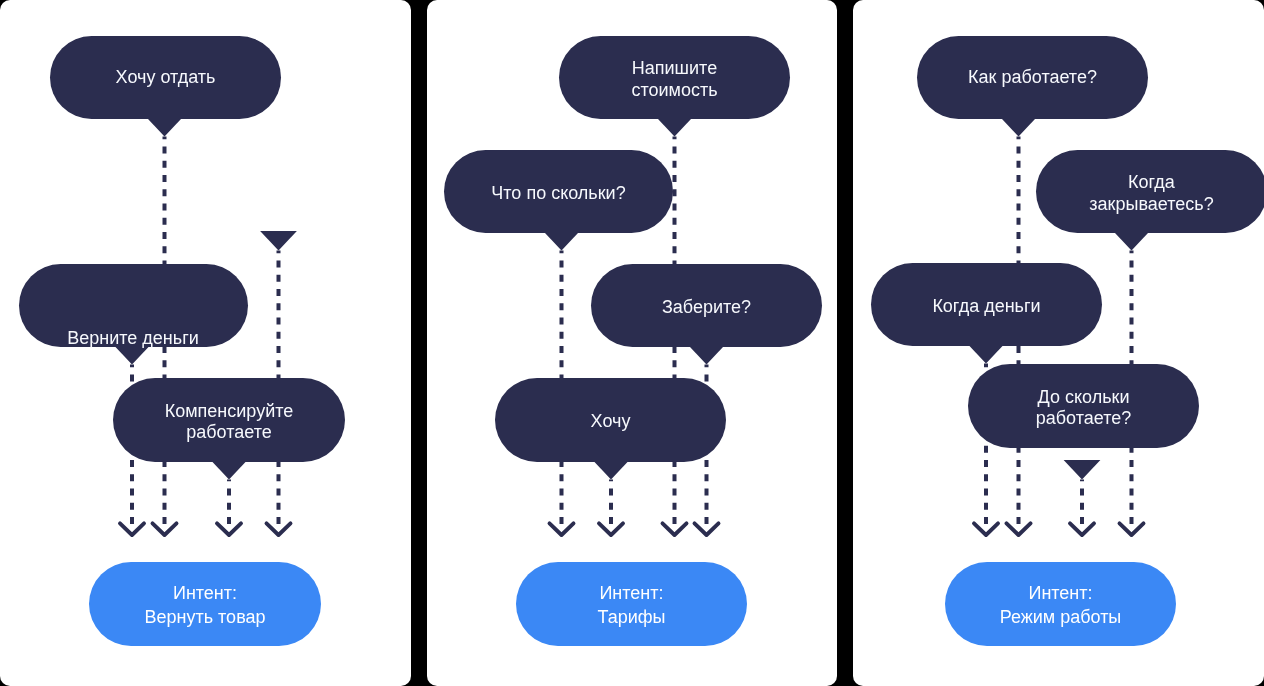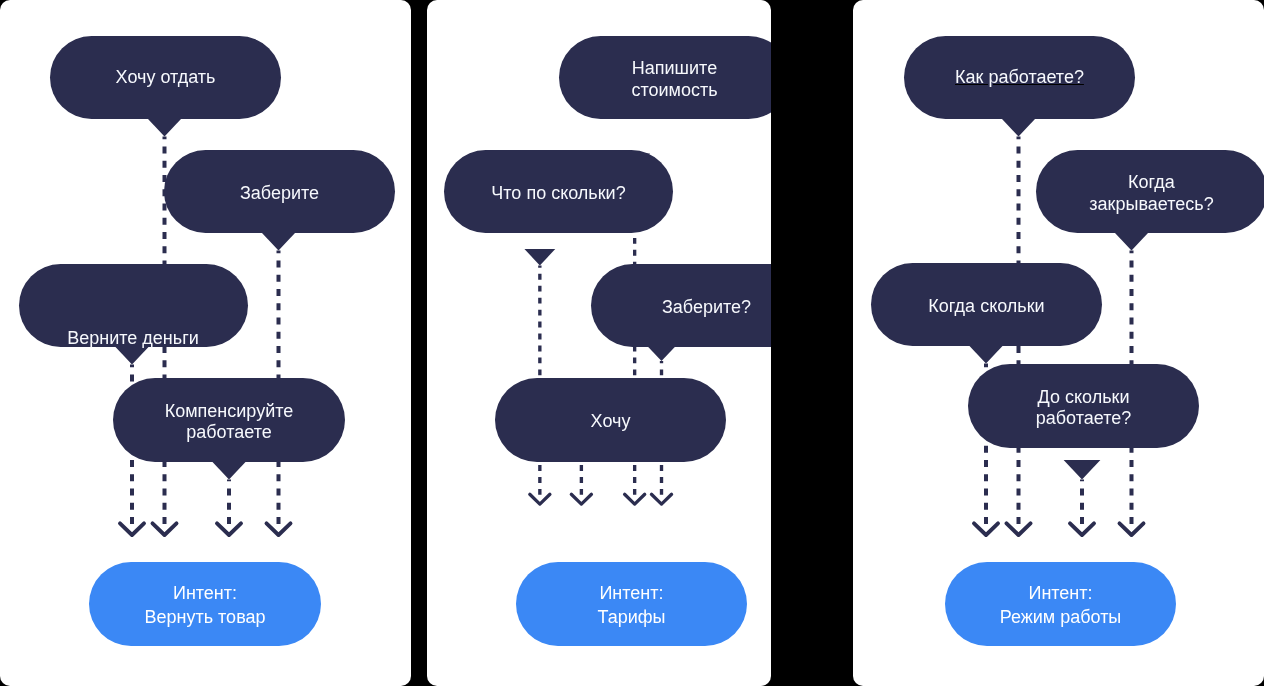--- a/index.html
+++ b/index.html
@@ -33,37 +33,34 @@
         <path d="M 113.61428571428571 345 L 150.38571428571427 345 L 132 364.5 Z" fill="#2b2d4f"></path>
         <path d="M 210.61428571428573 460 L 247.38571428571427 460 L 229 479.5 Z" fill="#2b2d4f"></path>
         <path d="M 120 523.3 L 132 535 L 144 523.3" fill="none" stroke="#2b2d4f" stroke-width="3.9" stroke-linecap="round" stroke-linejoin="round"></path>
         <path d="M 152.5 523.3 L 164.5 535 L 176.5 523.3" fill="none" stroke="#2b2d4f" stroke-width="3.9" stroke-linecap="round" stroke-linejoin="round"></path>
         <path d="M 217 523.3 L 229 535 L 241 523.3" fill="none" stroke="#2b2d4f" stroke-width="3.9" stroke-linecap="round" stroke-linejoin="round"></path>
         <path d="M 266.5 523.3 L 278.5 535 L 290.5 523.3" fill="none" stroke="#2b2d4f" stroke-width="3.9" stroke-linecap="round" stroke-linejoin="round"></path>
       </svg>
     <div class="bubble" style="left: 50px; top: 36px; width: 231px; height: 83px;">
       <div class="btext" style="top: 0px;">Хочу отдать</div>
     </div>
-    <div class="bubble" style="left: 164px; top: 150px; width: 231px; height: 83px;">
-      <div class="btext">Заберите</div>
-    </div>
     <div class="bubble" style="left: 18.5px; top: 264px; width: 229px; height: 83px; align-items: flex-end;">
       <div class="btext">Верните деньги</div>
     </div>
     <div class="bubble" style="left: 113px; top: 378px; width: 232px; height: 84px;">
       <div class="btext">Компенсируйте
 работаете</div>
     </div>
     <div class="bubble intent" style="left: 89px; top: 562px; width: 232px; height: 84px;">
       <div class="itext">Интент:
 Вернуть товар</div>
     </div>
   </div>
 
-  <div class="card" style="left: 427px; width: 344px;">
+  <div class="card" style="left: 427px; width: 410px;">
     <svg class="layer" width="410" height="686" viewBox="0 0 410 686">
         <line x1="134.5" x2="134.5" y1="524" y2="250.5" stroke="#2b2d4f" stroke-width="4" stroke-dasharray="7 7.25"></line>
         <line x1="184" x2="184" y1="524" y2="479.5" stroke="#2b2d4f" stroke-width="4" stroke-dasharray="7 7.25"></line>
         <line x1="247.5" x2="247.5" y1="524" y2="136.5" stroke="#2b2d4f" stroke-width="4" stroke-dasharray="7 7.25"></line>
         <line x1="279.5" x2="279.5" y1="524" y2="364.5" stroke="#2b2d4f" stroke-width="4" stroke-dasharray="7 7.25"></line>
         <path d="M 229.11428571428573 117 L 265.8857142857143 117 L 247.5 136.5 Z" fill="#2b2d4f"></path>
         <path d="M 116.11428571428571 231 L 152.88571428571427 231 L 134.5 250.5 Z" fill="#2b2d4f"></path>
         <path d="M 261.1142857142857 345 L 297.8857142857143 345 L 279.5 364.5 Z" fill="#2b2d4f"></path>
         <path d="M 165.61428571428573 460 L 202.38571428571427 460 L 184 479.5 Z" fill="#2b2d4f"></path>
         <path d="M 122.5 523.3 L 134.5 535 L 146.5 523.3" fill="none" stroke="#2b2d4f" stroke-width="3.9" stroke-linecap="round" stroke-linejoin="round"></path>
@@ -98,29 +95,29 @@
         <line x1="278.5" x2="278.5" y1="524" y2="250.5" stroke="#2b2d4f" stroke-width="4" stroke-dasharray="7 7.25"></line>
         <path d="M 147.11428571428573 117 L 183.88571428571427 117 L 165.5 136.5 Z" fill="#2b2d4f"></path>
         <path d="M 260.1142857142857 231 L 296.8857142857143 231 L 278.5 250.5 Z" fill="#2b2d4f"></path>
         <path d="M 114.61428571428571 344 L 151.38571428571427 344 L 133 363.5 Z" fill="#2b2d4f"></path>
         <path d="M 210.61428571428573 460 L 247.38571428571427 460 L 229 479.5 Z" fill="#2b2d4f"></path>
         <path d="M 121 523.3 L 133 535 L 145 523.3" fill="none" stroke="#2b2d4f" stroke-width="3.9" stroke-linecap="round" stroke-linejoin="round"></path>
         <path d="M 153.5 523.3 L 165.5 535 L 177.5 523.3" fill="none" stroke="#2b2d4f" stroke-width="3.9" stroke-linecap="round" stroke-linejoin="round"></path>
         <path d="M 217 523.3 L 229 535 L 241 523.3" fill="none" stroke="#2b2d4f" stroke-width="3.9" stroke-linecap="round" stroke-linejoin="round"></path>
         <path d="M 266.5 523.3 L 278.5 535 L 290.5 523.3" fill="none" stroke="#2b2d4f" stroke-width="3.9" stroke-linecap="round" stroke-linejoin="round"></path>
       </svg>
-    <div class="bubble" style="left: 51px; top: 36px; width: 231px; height: 83px; text-decoration: underline;">
+    <div class="bubble" style="left: 64px; top: 36px; width: 231px; height: 83px;">
       <div class="btext" style="top: 0px;">Как работаете?</div>
     </div>
     <div class="bubble" style="left: 183px; top: 150px; width: 231px; height: 83px;">
       <div class="btext">Когда
 закрываетесь?</div>
     </div>
     <div class="bubble" style="left: 18px; top: 263px; width: 231px; height: 83px;">
-      <div class="btext">Когда скольки</div>
+      <div class="btext">Когда деньги</div>
     </div>
     <div class="bubble" style="left: 115px; top: 364px; width: 231px; height: 84px;">
       <div class="btext">До скольки
 работаете?</div>
     </div>
     <div class="bubble intent" style="left: 92px; top: 562px; width: 231px; height: 84px;">
       <div class="itext">Интент:
 Режим работы</div>
     </div>
   </div>

